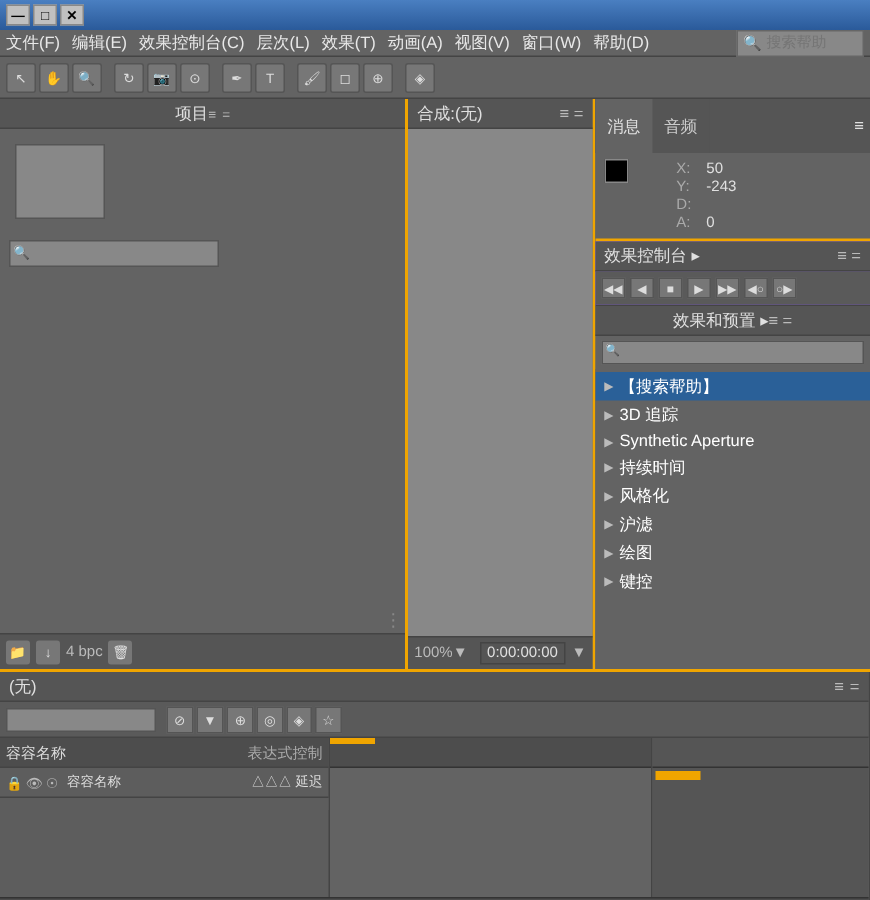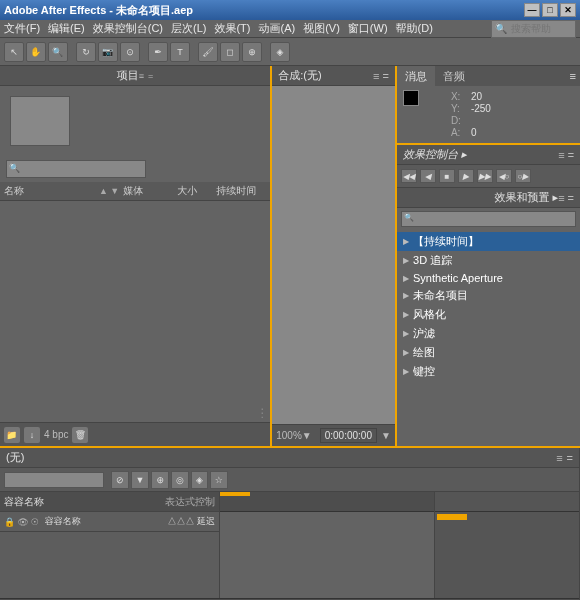--- a/index.html
+++ b/index.html
@@ -214,21 +214,21 @@
     }
 
     
     .info-panel {
       background: #636363;
       border-bottom: 2px solid #f0a500;
     }
     .info-tabs {
       display: flex;
       background: #555;
-      height: 20px;
+      height: 36px;
     }
     .info-tab {
       padding: 2px 8px;
       font-size: 11px;
       cursor: pointer;
       color: #ccc;
       display: flex; align-items: center;
     }
     .info-tab.active { background: #636363; color: #e0e0e0; }
     .info-content {
@@ -246,21 +246,20 @@
     }
     .info-values { margin-left: 24px; }
     .info-row { display: flex; align-items: center; gap: 4px; margin: 1px 0; }
     .info-label { color: #aaa; width: 16px; }
     .info-value { color: #e0e0e0; }
 
     
     .effect-controls {
       background: #8b5cf6;
       border-bottom: 1px solid #444;
-      font-style: italic;
     }
     .ec-header {
       background: #555;
       height: 20px;
       display: flex;
       align-items: center;
       justify-content: space-between;
       padding: 0 6px;
       border-bottom: 1px solid #444;
     }
@@ -285,21 +284,21 @@
     .effects-panel {
       flex: 1;
       display: flex;
       flex-direction: column;
     }
     .ep-header {
       background: #555;
       height: 20px;
       display: flex;
       align-items: center;
-      justify-content: flex-end;
+      justify-content: center;
       padding: 0 6px;
       border-bottom: 1px solid #444;
     }
     .ep-search {
       margin: 3px 4px;
     }
     .ep-search-input {
       width: 100%;
       height: 16px;
       background: #888;
@@ -400,21 +399,20 @@
 
     
     ::-webkit-scrollbar { width: 8px; height: 8px; }
     ::-webkit-scrollbar-track { background: #555; }
     ::-webkit-scrollbar-thumb { background: #888; }
   </style>
 </head>
 <body>
 
 <div class="title-bar">
-  <span class="title-bar-text">Adobe After Effects - 未命名项目.aep</span>
   <div class="title-bar-buttons">
     <div class="win-btn">—</div>
     <div class="win-btn">□</div>
     <div class="win-btn">✕</div>
   </div>
 </div>
 
 <div class="menu-bar">
   <span class="menu-item">文件(F)</span>
   <span class="menu-item">编辑(E)</span>
@@ -464,27 +462,20 @@
 
     <div style="display:flex; padding:4px;">
       <div class="preview-thumb"></div>
     </div>
 
     <div class="search-bar">
       <span class="search-icon-small">🔍</span>
       <input type="text" class="search-input" style="">
     </div>
 
-    <div class="file-list-header">
-      <span class="col-name">名称</span>
-      <span style="font-size:9px; color:#aaa;">▲ ▼</span>
-      <span class="col-type">媒体</span>
-      <span class="col-size">大小</span>
-      <span class="col-duration">持续时间</span>
-    </div>
 
     <div class="file-list">
       <div class="drag-handle">⋮</div>
     </div>
 
     <div class="panel-bottom">
       <div class="bottom-icon">📁</div>
       <div class="bottom-icon">↓</div>
       <span class="bpc-label">4 bpc</span>
       <div class="bottom-icon">🗑</div>
@@ -520,25 +511,25 @@
         <div class="info-tab">音频</div>
         <div style="flex:1; background:#555;"></div>
         <div style="background:#555; padding:0 4px; cursor:pointer; display:flex; align-items:center;">≡</div>
       </div>
       <div class="info-content">
         <div style="display:flex; align-items:flex-start; gap:4px;">
           <div class="color-swatch"></div>
           <div class="info-values">
             <div class="info-row">
               <span class="info-label">X:</span>
-              <span class="info-value">20</span>
+              <span class="info-value">50</span>
             </div>
             <div class="info-row">
               <span class="info-label">Y:</span>
-              <span class="info-value">-250</span>
+              <span class="info-value">-243</span>
             </div>
             <div class="info-row">
               <span class="info-label">D:</span>
               <span class="info-value"></span>
             </div>
             <div class="info-row">
               <span class="info-label">A:</span>
               <span class="info-value">0</span>
             </div>
           </div>
@@ -575,33 +566,33 @@
       </div>
       <div class="ep-search">
         <div class="ep-search-wrap">
           <span class="ep-search-icon">🔍</span>
           <input type="text" class="ep-search-input" style="">
         </div>
       </div>
       <div class="ep-list">
         <div class="ep-item category ep-selected">
           <span class="ep-arrow">▶</span>
-          <span>【持续时间】</span>
+          <span>【搜索帮助】</span>
         </div>
         <div class="ep-item category">
           <span class="ep-arrow">▶</span>
           <span>3D 追踪</span>
         </div>
         <div class="ep-item category">
           <span class="ep-arrow">▶</span>
           <span>Synthetic Aperture</span>
         </div>
         <div class="ep-item category">
           <span class="ep-arrow">▶</span>
-          <span>未命名项目</span>
+          <span>持续时间</span>
         </div>
         <div class="ep-item category">
           <span class="ep-arrow">▶</span>
           <span>风格化</span>
         </div>
         <div class="ep-item category">
           <span class="ep-arrow">▶</span>
           <span>沪滤</span>
         </div>
         <div class="ep-item category">

